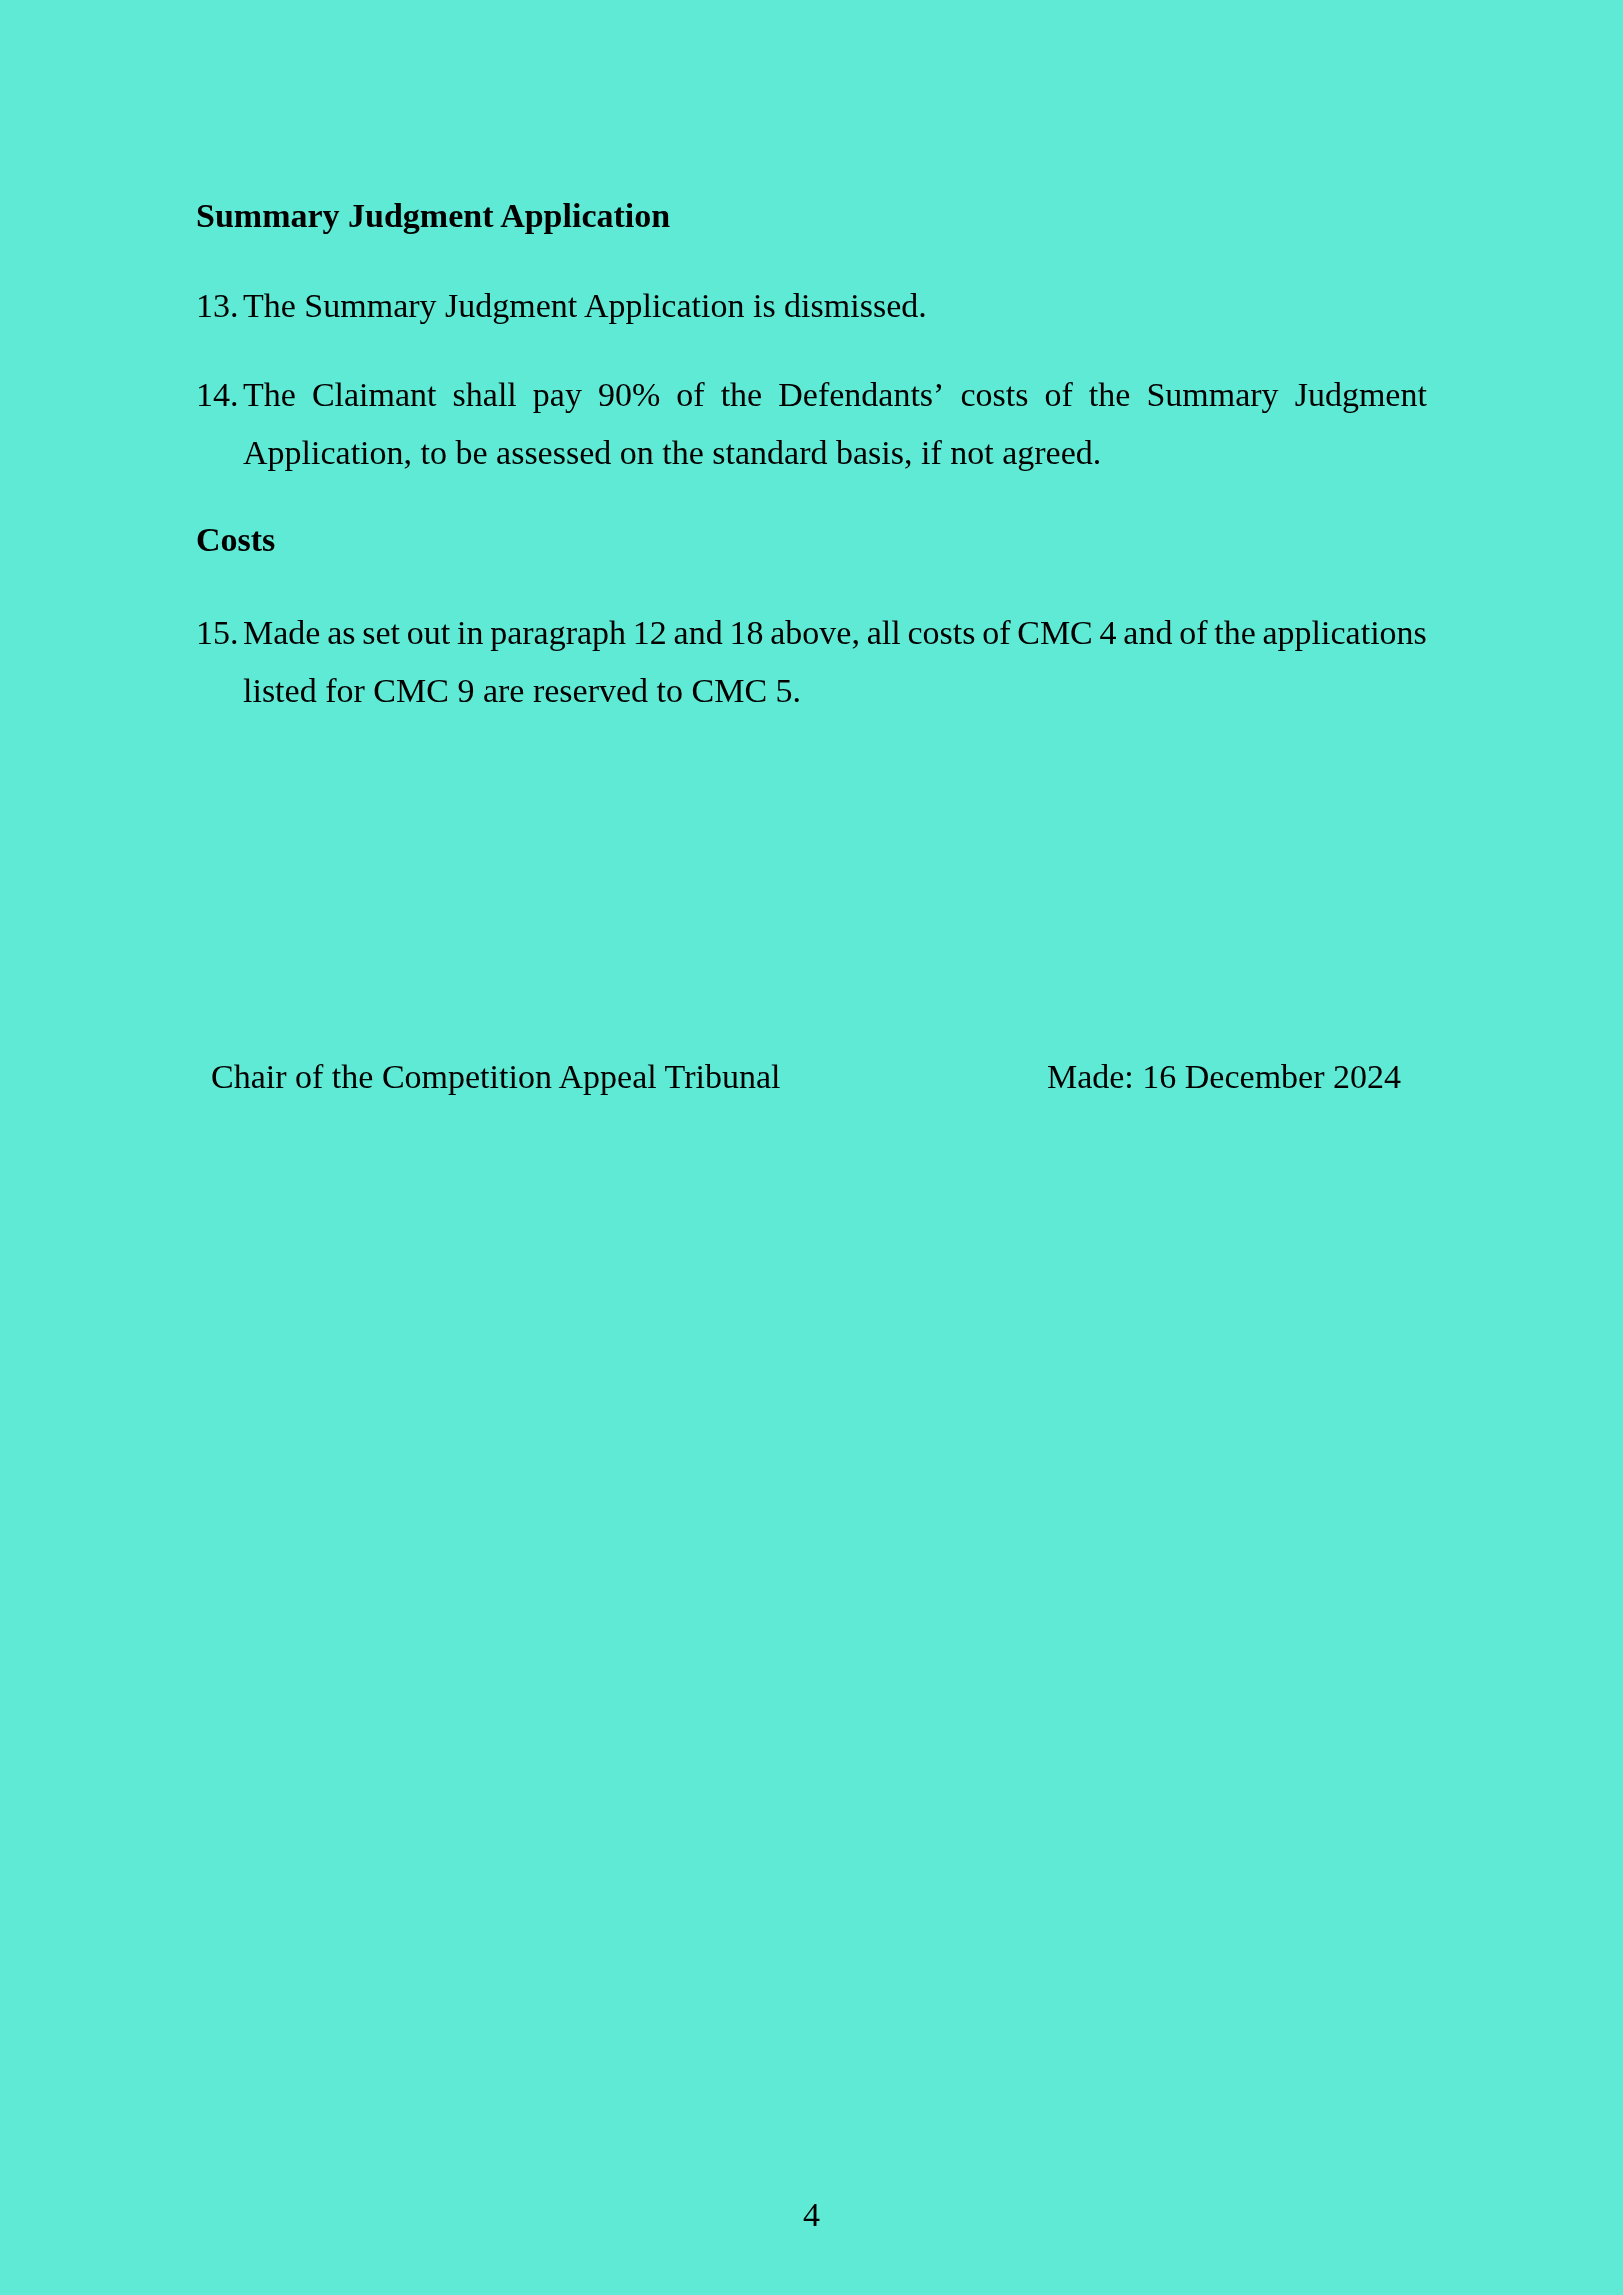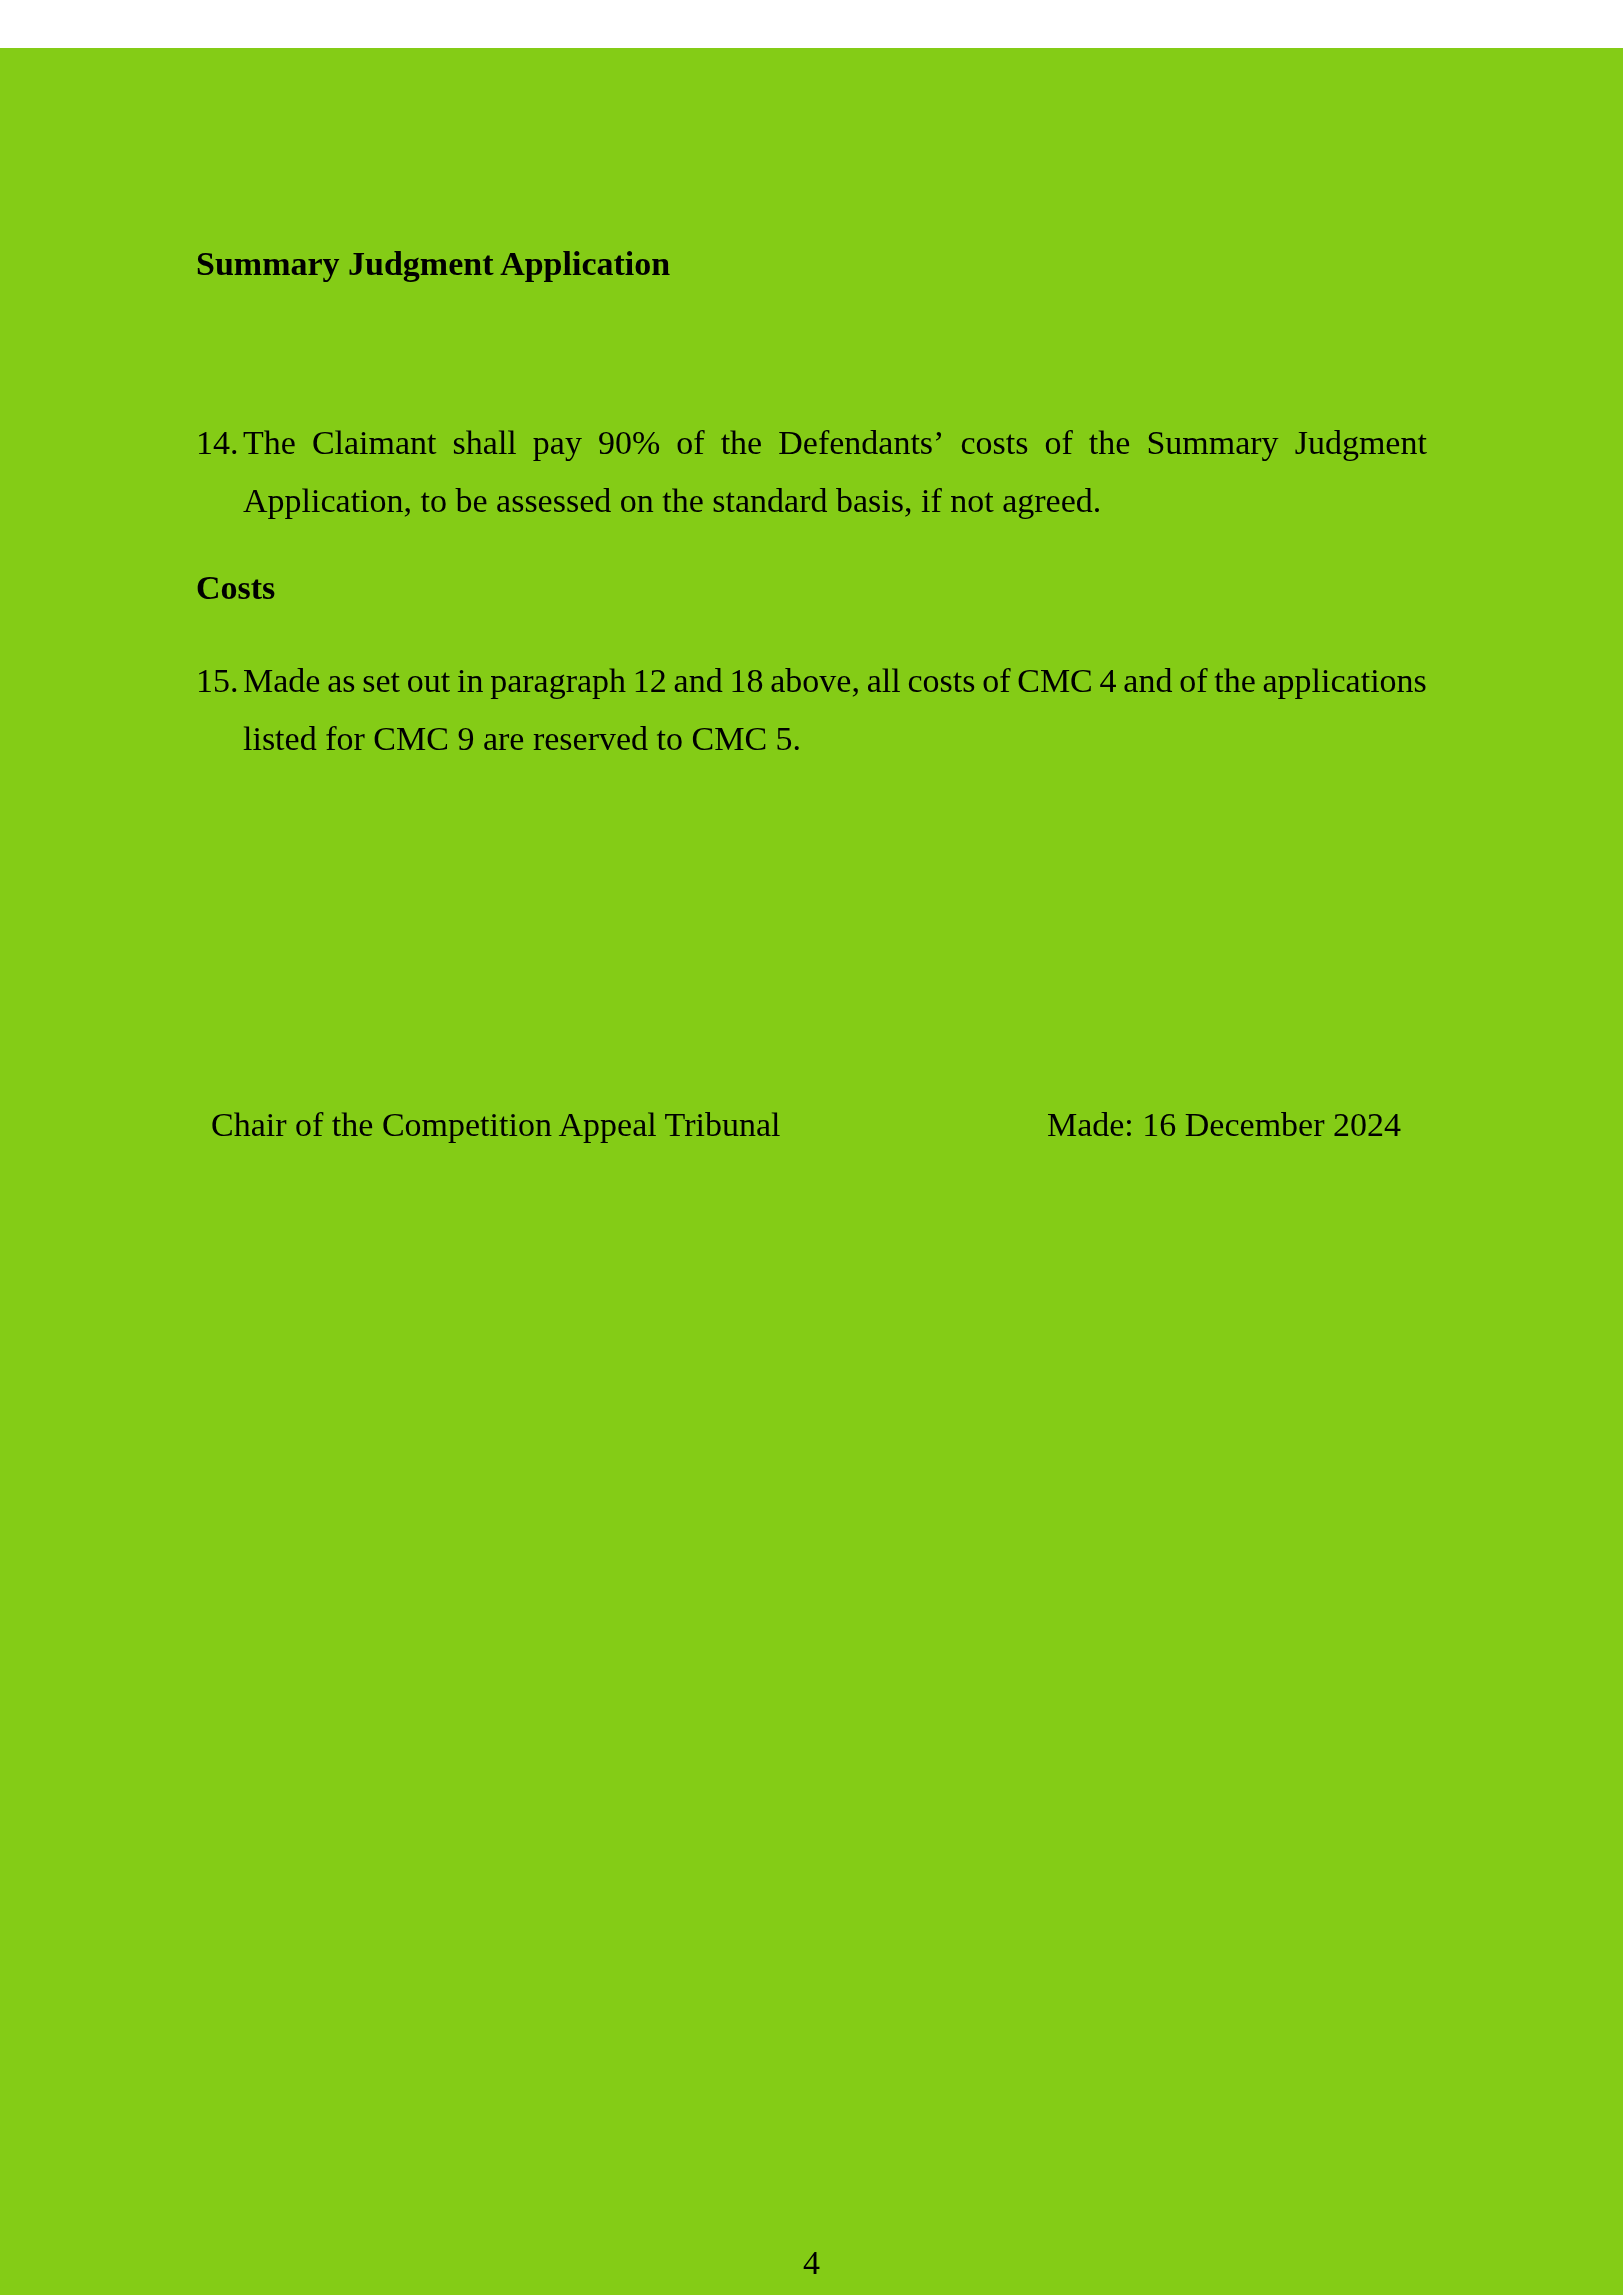--- a/index.html
+++ b/index.html
@@ -9,22 +9,21 @@
     position: relative;
     background: #ffffff;
     color: #000000;
     font-family: "Liberation Serif", "DejaVu Serif", serif;
     font-size: 34px;
     overflow: hidden;
   }
   .page {
     position: absolute;
     inset: 0;
-    background: #84cc16;
-    margin-top: 48px;
+    background: #5eead4;
   }
   .heading {
     position: absolute;
     left: 196px;
     width: 1231px;
     margin: 0;
     font-size: 34px;
     font-weight: bold;
     line-height: 58px;
     white-space: nowrap;
@@ -81,20 +80,26 @@
     line-height: 58px;
   }
 </style>
 </head>
 <body>
 
 <div class="page">
 
   <h2 class="heading" style="top:187px">Summary Judgment Application</h2>
 
+  <div class="para" style="top:277px">
+    <span class="num">13.</span>
+    <div class="ptext">
+        <div class="line">The Summary Judgment Application is dismissed.</div>
+      </div>
+  </div>
 
   <div class="para" style="top:366px">
     <span class="num">14.</span>
     <div class="ptext">
         <div class="line stretch">
           <span>The</span>
           <span>Claimant</span>
           <span>shall</span>
           <span>pay</span>
           <span>90%</span>

